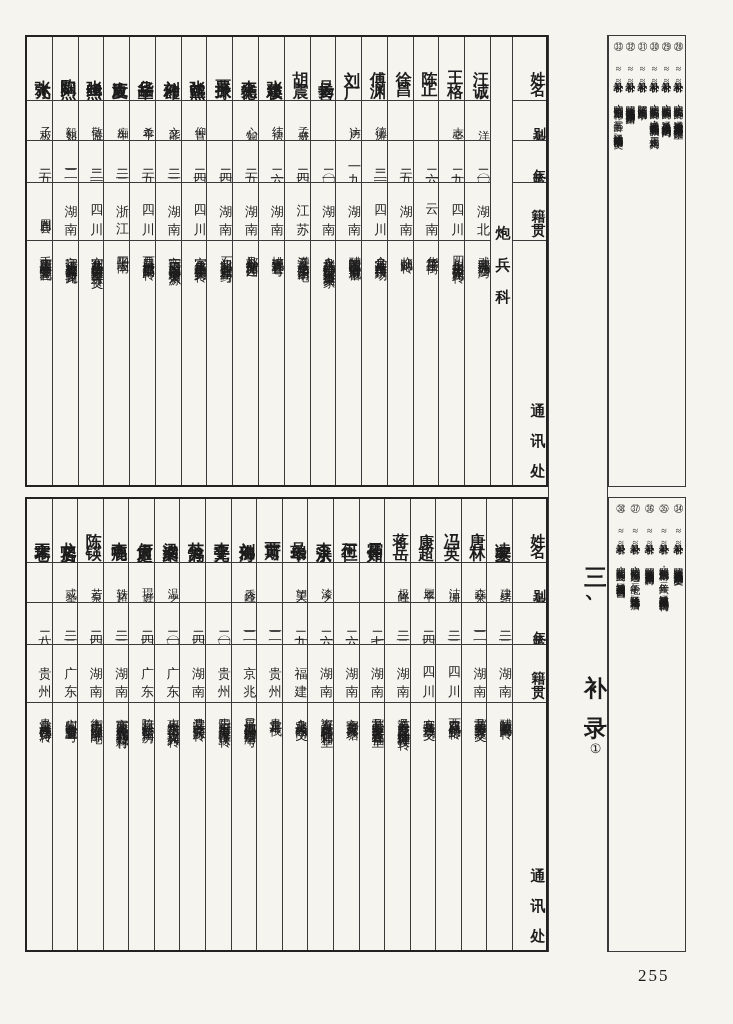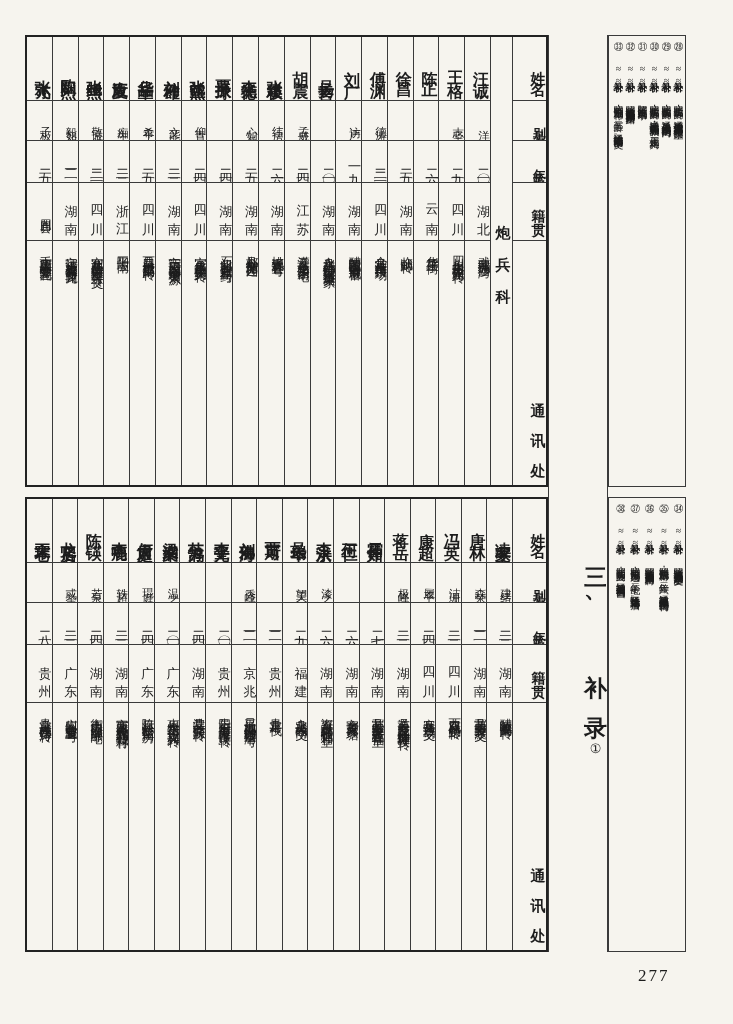--- a/index.html
+++ b/index.html
@@ -498,14 +498,14 @@
     <span class="txt">照片说明别号为逸民，年龄二七，通讯处诸暨草塔转马店。</span>
   </div>
 
   <div class="note">
     <span class="num">㊳</span>
     <span class="lbl">补录</span>
     <span class="txt">照片说明年龄为二五，通讯处资阳县西街吉灵当。</span>
   </div>
 </aside>
 
-  <div class="abs" id="pageno">277</div>
+  <div class="abs" id="pageno">255</div>
 </div>
 
 </body></html>

